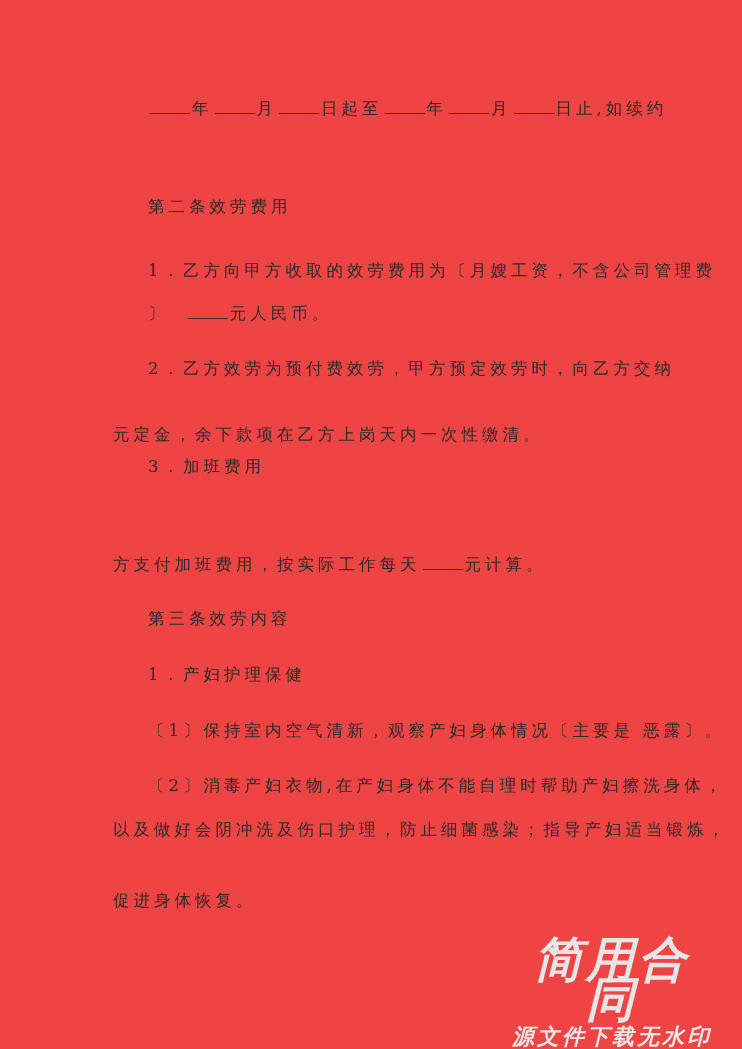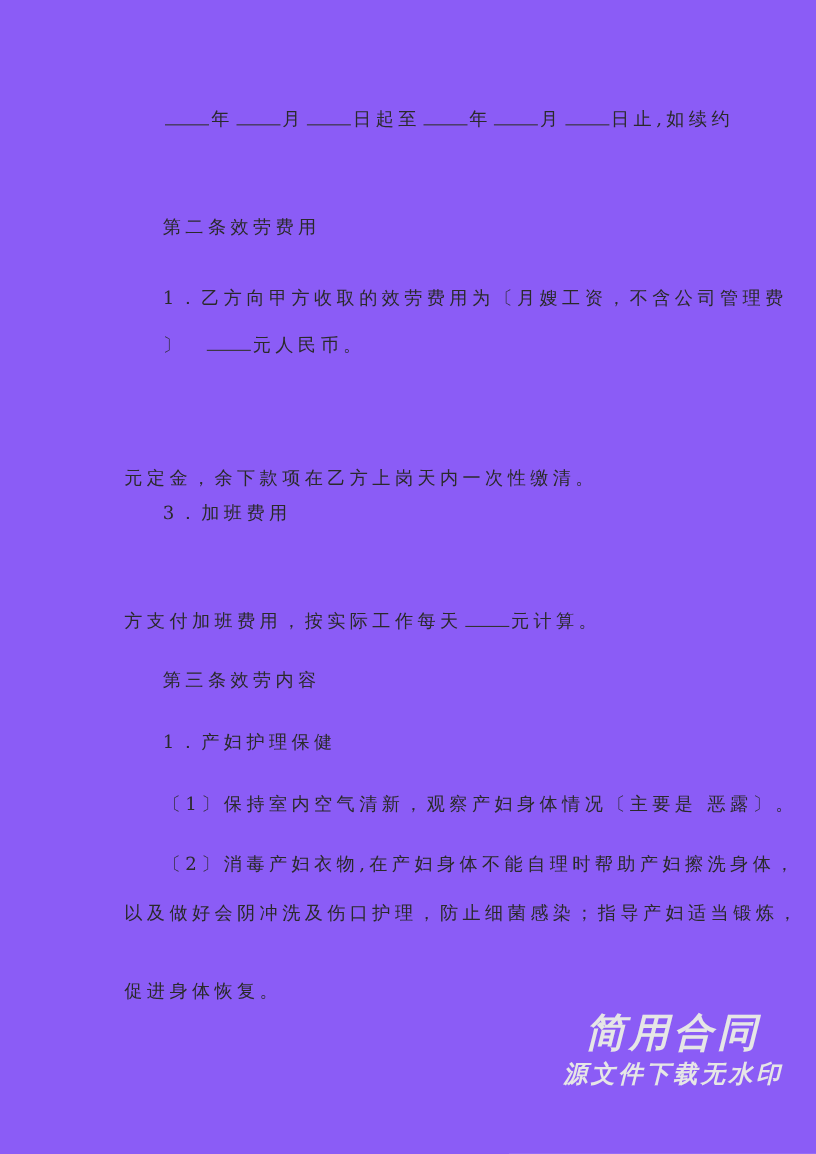--- a/index.html
+++ b/index.html
@@ -14,21 +14,21 @@
       overflow: hidden;
       font-family: "DejaVu Serif", "Liberation Serif", serif;
       color: #2a2a2a;
     }
     .page {
       position: absolute;
       left: 0;
       top: 0;
       width: 742px;
       height: 1049px;
-      background: #8b5cf6;
+      background: #ef4444;
     }
     .line {
       position: absolute;
       left: 113px;
       width: 520px;
       font-size: 16.5px;
       line-height: 22px;
       letter-spacing: 4px;
       white-space: nowrap;
     }
@@ -46,23 +46,24 @@
       left: 512px;
       top: 920px;
       width: 200px;
       text-align: center;
       color: #e6e6e6;
       font-family: "DejaVu Sans", "Liberation Sans", sans-serif;
       font-style: italic;
       font-weight: bold;
     }
     .wm-title {
-      font-size: 36px;
+      font-size: 48px;
       letter-spacing: 4px;
       line-height: 40px;
+      margin-top: 19px;
     }
     .wm-sub {
       font-size: 22px;
       letter-spacing: 3px;
       margin-top: 8px;
       line-height: 20px;
     }
   </style>
 </head>
 <body>
@@ -76,20 +77,21 @@
 
   <div class="line indent" style="top:196px;">第二条效劳费用</div>
 
   <div class="line indent" style="top:260px;">1．乙方向甲方收取的效劳费用为〔月嫂工资，不含公司管理费</div>
 
   <div class="line indent" style="top:303px;">
     <span>〕</span>
     <span class="blank w40" style="margin-left:10px;"></span><span>元人民币。</span>
   </div>
 
+  <div class="line indent" style="top:358px;">2．乙方效劳为预付费效劳，甲方预定效劳时，向乙方交纳</div>
 
   <div class="line" style="top:424px;">元定金，余下款项在乙方上岗天内一次性缴清。</div>
 
   <div class="line indent" style="top:456px;">3．加班费用</div>
 
 
   <div class="line indent" style="top:608px;">第三条效劳内容</div>
 
   <div class="line" style="top:554px;">
     <span>方支付加班费用，按实际工作每天</span><span class="blank w40"></span><span>元计算。</span>

